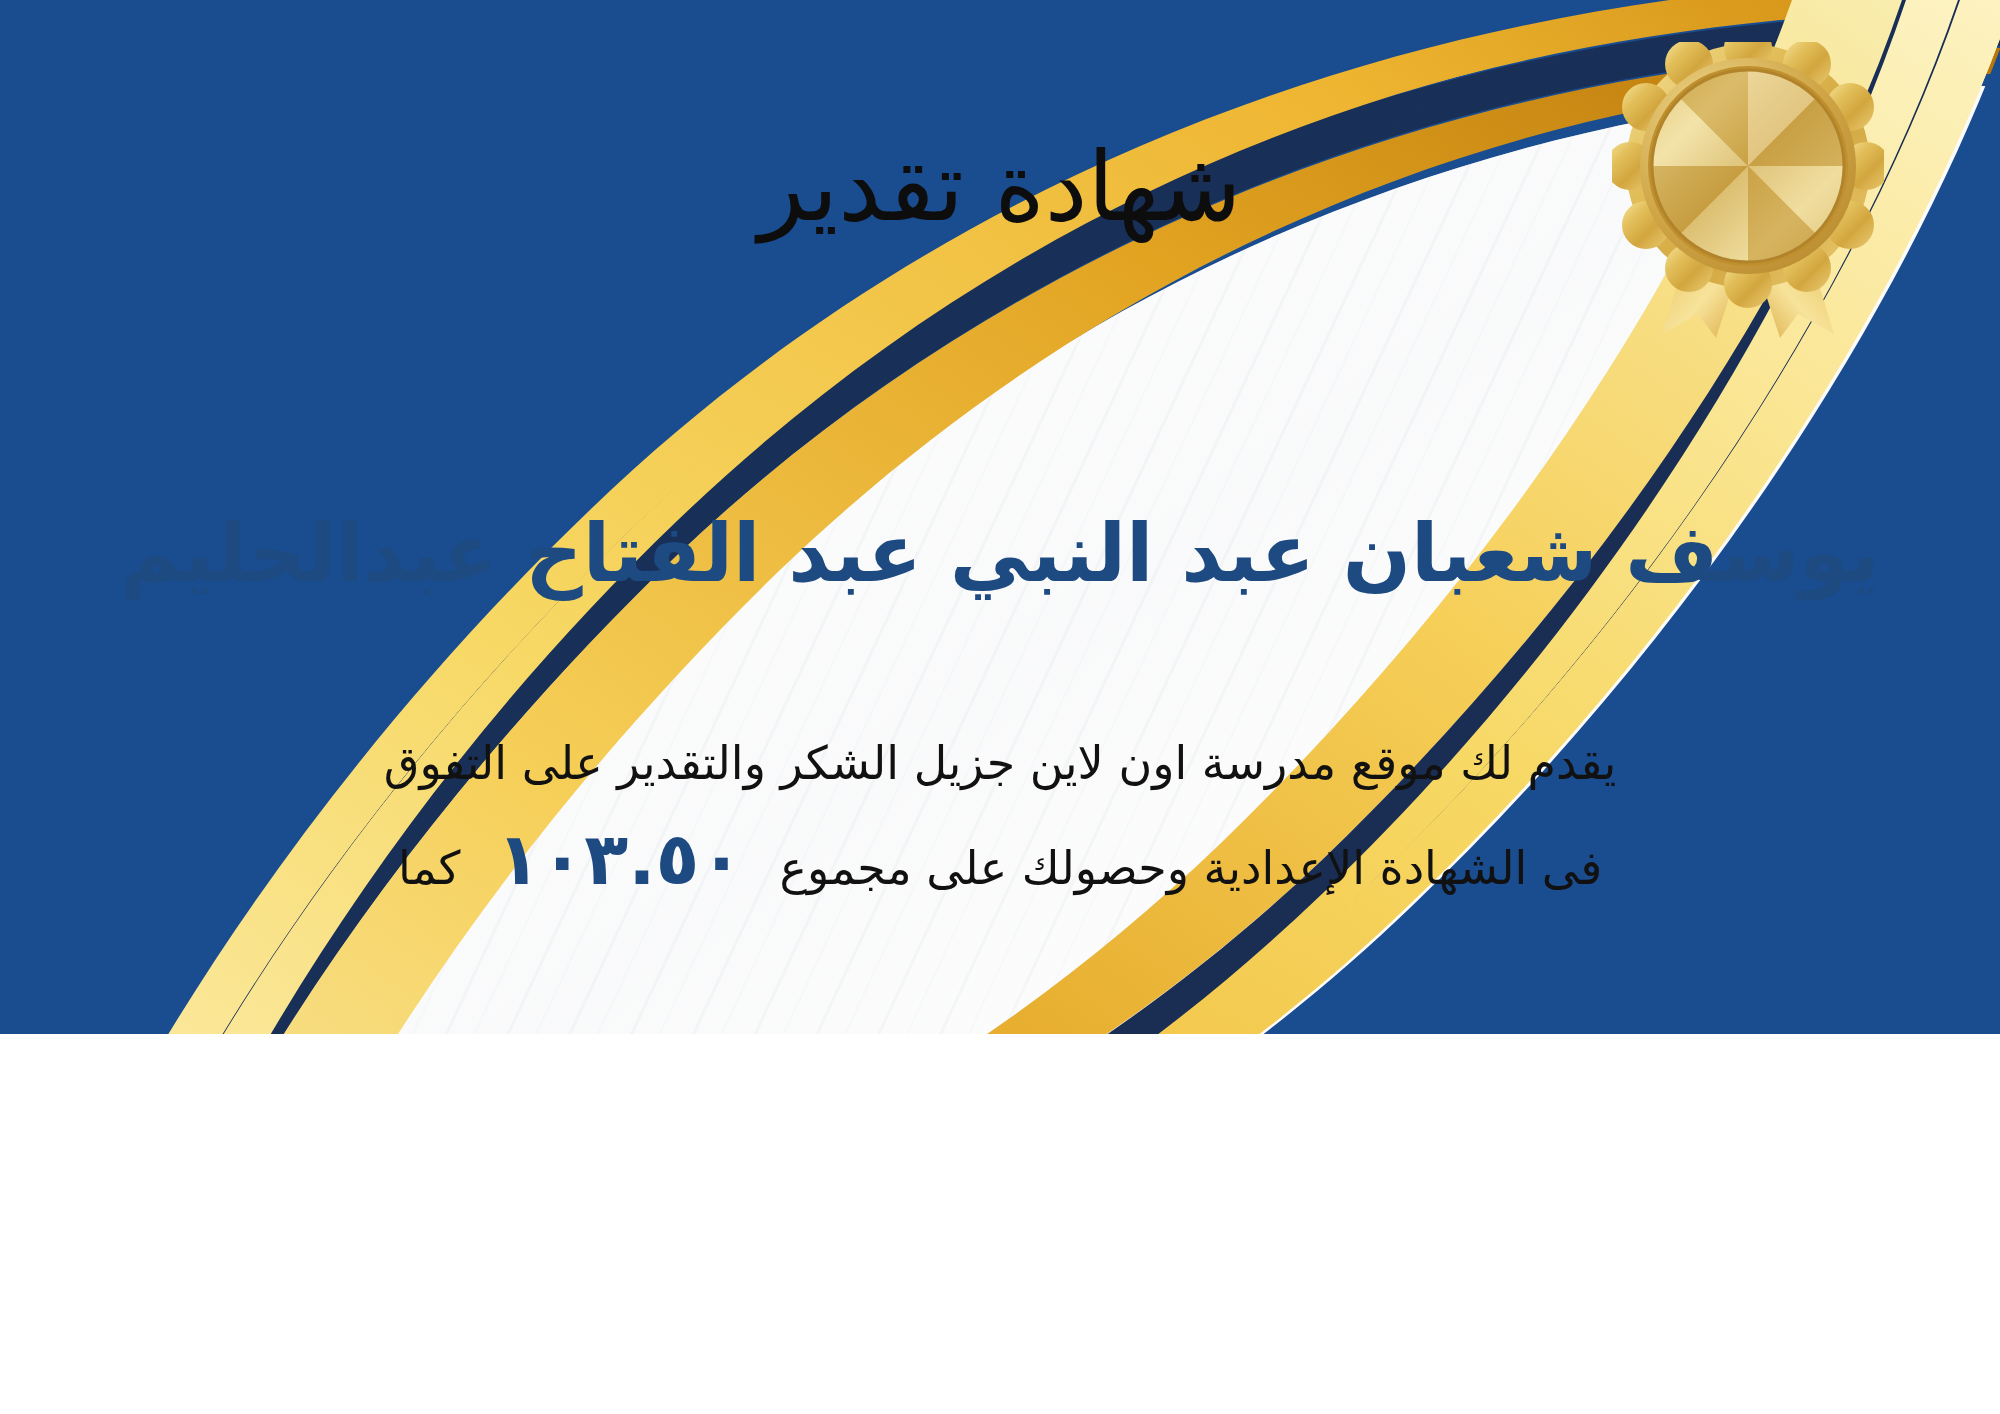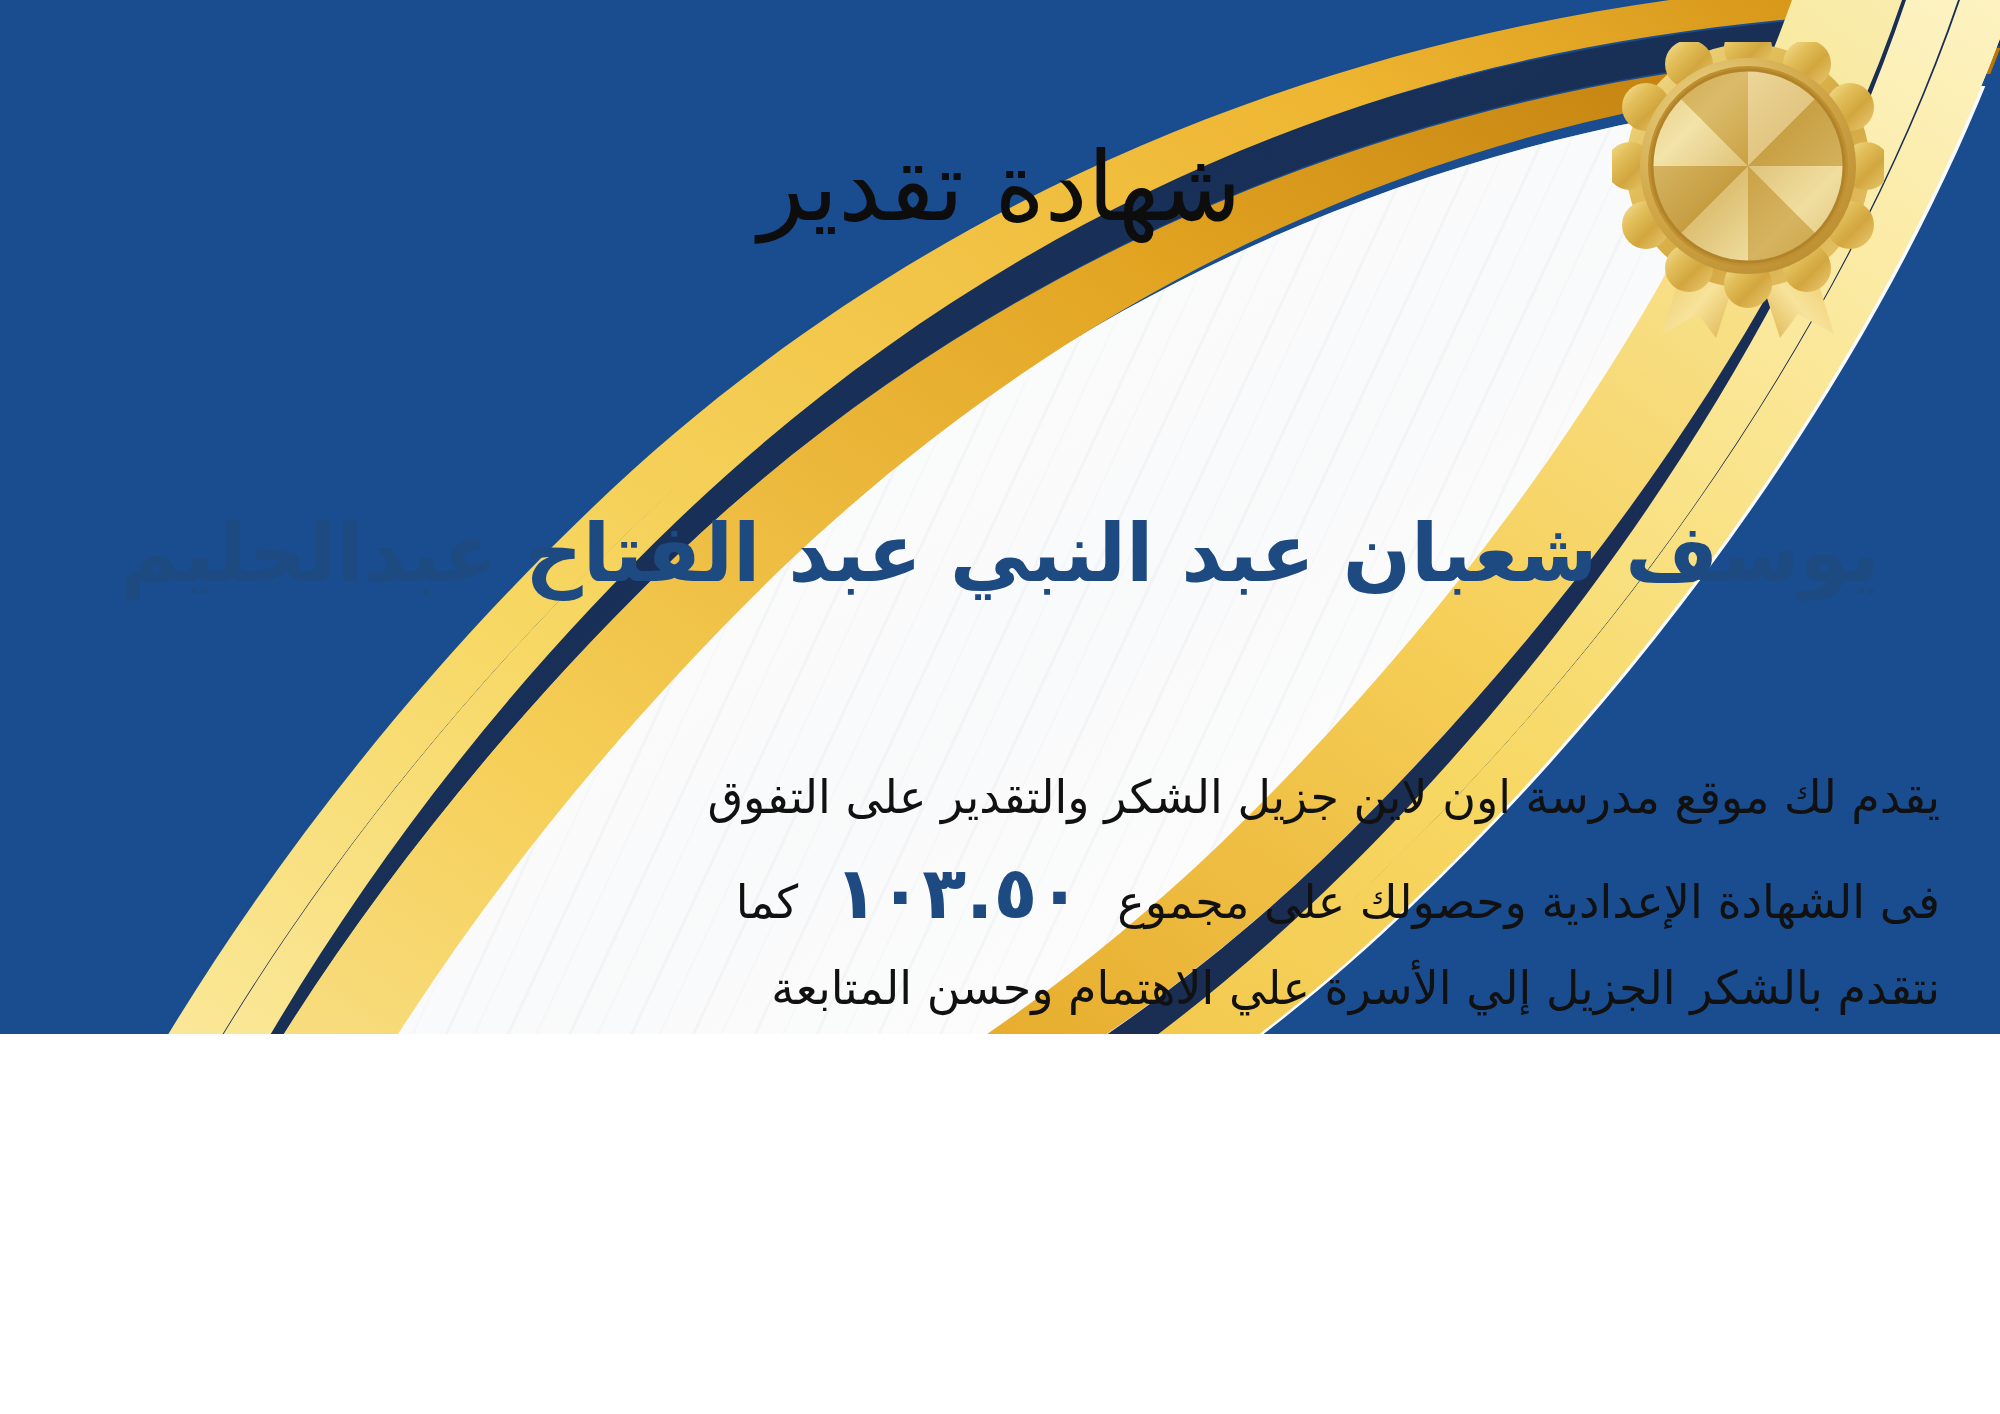--- a/index.html
+++ b/index.html
@@ -68,23 +68,23 @@
     color: #1e4a82;
     line-height: 1.2;
     direction: rtl;
     white-space: nowrap;
   }
 
   .body-block {
     position: absolute;
     left: 60px;
     right: 60px;
-    top: 760px;
-    direction: rtl;
-    text-align: right;
+    top: 726px;
+    direction: rtl;
+    text-align: center;
     color: #111111;
     font-size: 46px;
     line-height: 1.62;
   }
   .body-line {
     white-space: nowrap;
   }
   .body-line.l2 {
     display: block;
   }
@@ -432,21 +432,20 @@
 
   <div class="cert-title">شهادة تقدير</div>
 
   <div class="recipient-name">يوسف شعبان عبد النبي عبد الفتاح عبدالحليم</div>
 
   <div class="body-block">
     <div class="body-line l1">يقدم لك موقع مدرسة اون لاين جزيل الشكر  والتقدير على التفوق</div>
     <div class="body-line l2">
       <span>فى الشهادة الإعدادية وحصولك على مجموع</span><span class="score-value">١٠٣.٥٠</span><span>كما</span>
     </div>
-    <div class="body-line l3">نتقدم  بالشكر الجزيل إلي الأسرة علي الاهتمام وحسن المتابعة</div>
   </div>
 
 
   <div class="logo">
     <div class="logo-text">
       <div class="logo-en">MADRSA-ONLINE.COM</div>
     </div>
     <div class="logo-mark">
       <svg viewBox="0 0 122 132" width="122" height="132">
         <g stroke="#4a4456" stroke-width="7" stroke-linecap="round" fill="none">

